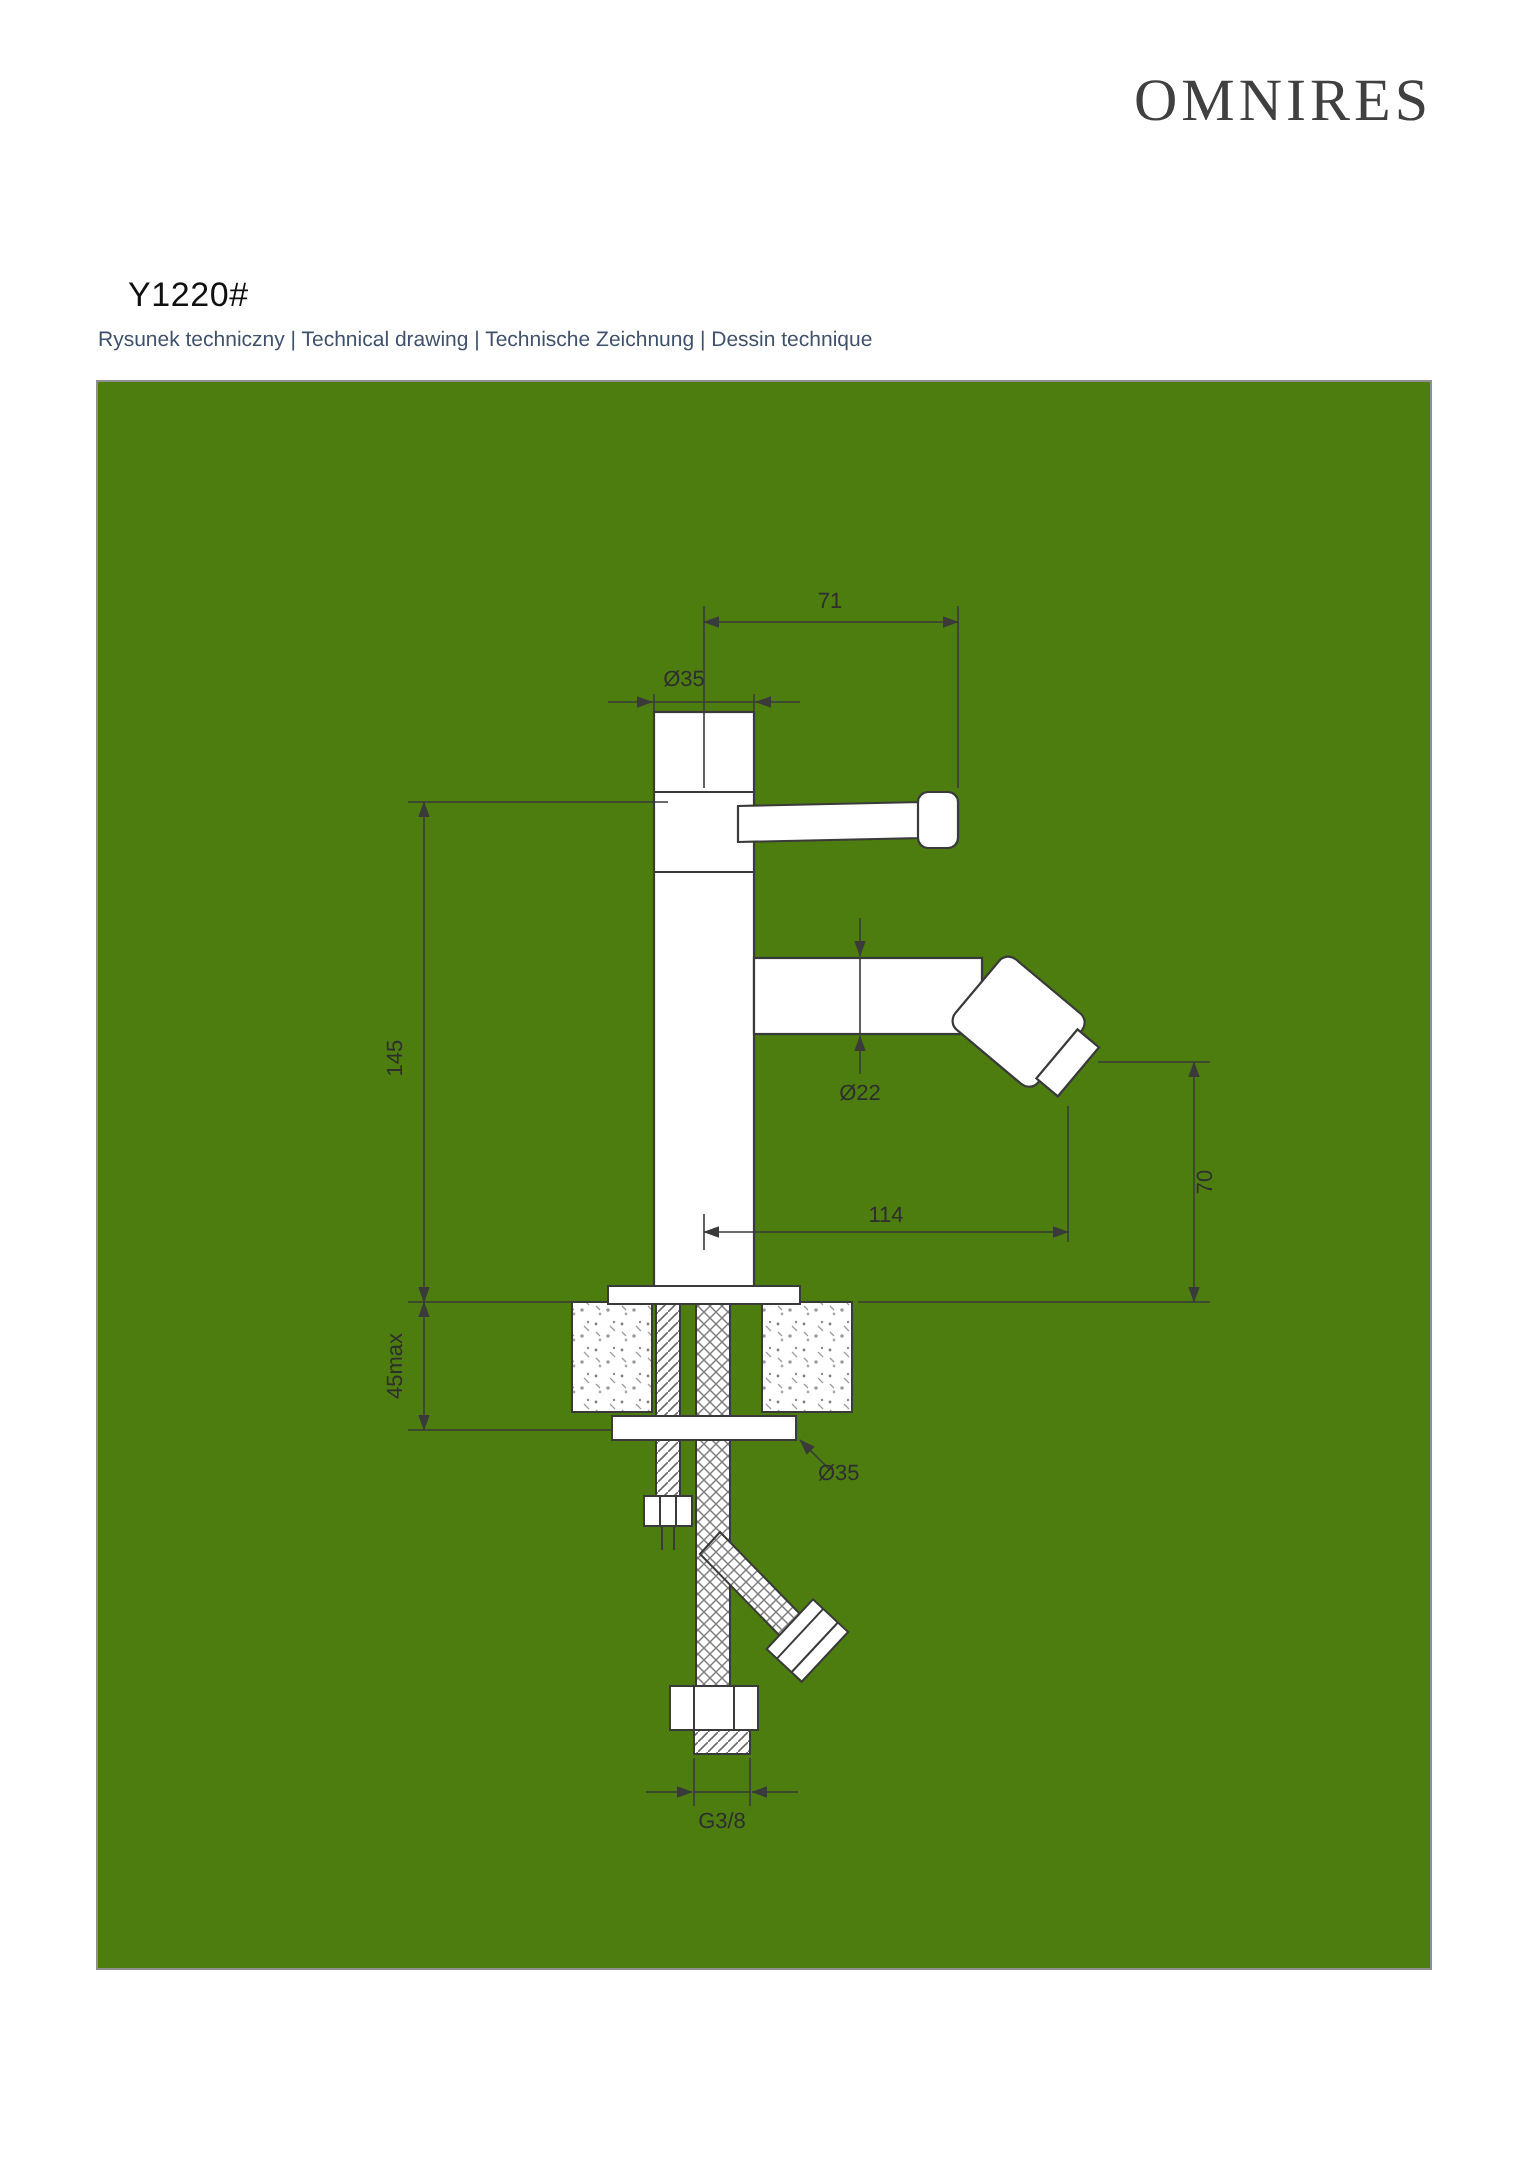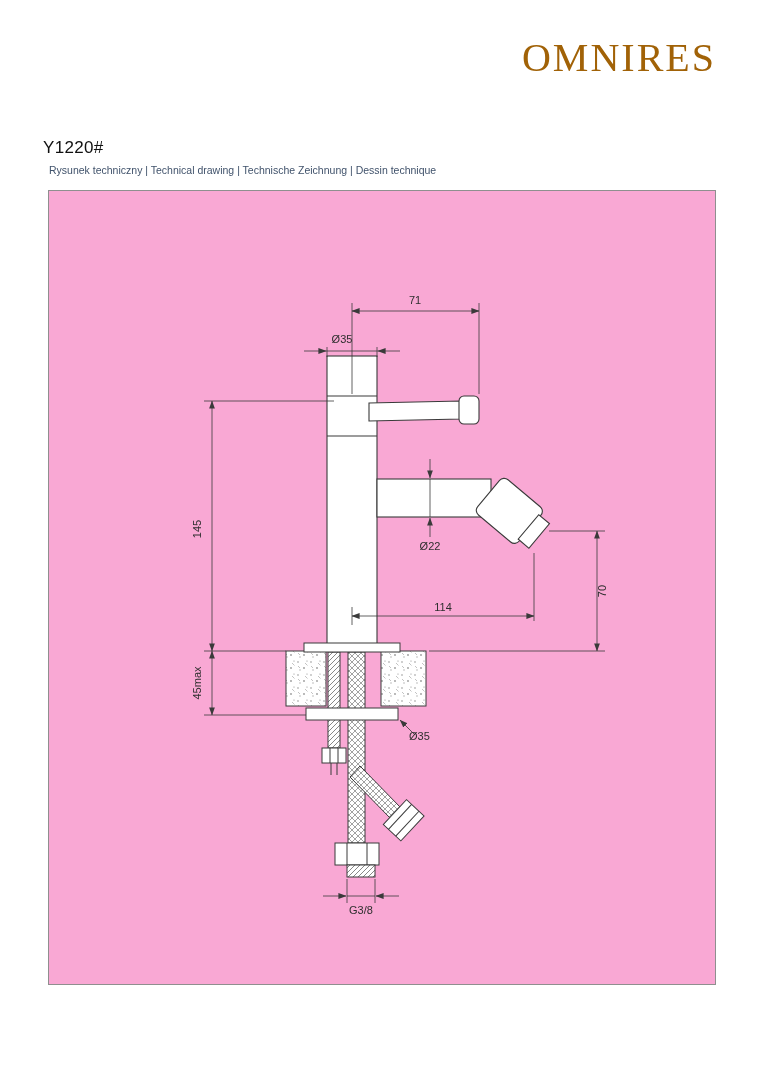--- a/index.html
+++ b/index.html
@@ -4,33 +4,33 @@
 <style>
   * { margin:0; padding:0; box-sizing:border-box; }
   html,body { background:#ffffff; }
   .page {
     position:relative; width:764px; height:1080px; background:#fff;
     font-family:"Liberation Sans", sans-serif; overflow:hidden;
   }
   .brand {
     position:absolute; top:34px; right:48px;
     font-family:"Liberation Serif", serif;
-    font-size:40px; letter-spacing:2px; color:#a16207; font-weight:400;
+    font-size:30px; letter-spacing:2px; color:#404040; font-weight:400;
   }
   .product-code {
-    position:absolute; left:43px; top:138px;
+    position:absolute; left:64px; top:138px;
     font-size:17px; color:#101010; letter-spacing:0.3px;
   }
   .subtitle {
     position:absolute; left:49px; top:164px;
     font-size:10.5px; color:#40526b;
   }
   .frame {
     position:absolute; left:48px; top:190px; width:668px; height:795px;
-    border:1px solid #8f8f8f; background:#f9a8d4;
+    border:1px solid #8f8f8f; background:#4d7c0f;
   }
   .frame svg { display:block; }
   .footer {
     position:absolute; left:0; top:1019px; width:100%;
     text-align:center; font-size:11px; color:#3a3a3a;
   }
   .watermark { position:absolute; left:630px; top:968px; width:134px; height:112px; }
 </style>
 </head>
 <body>

